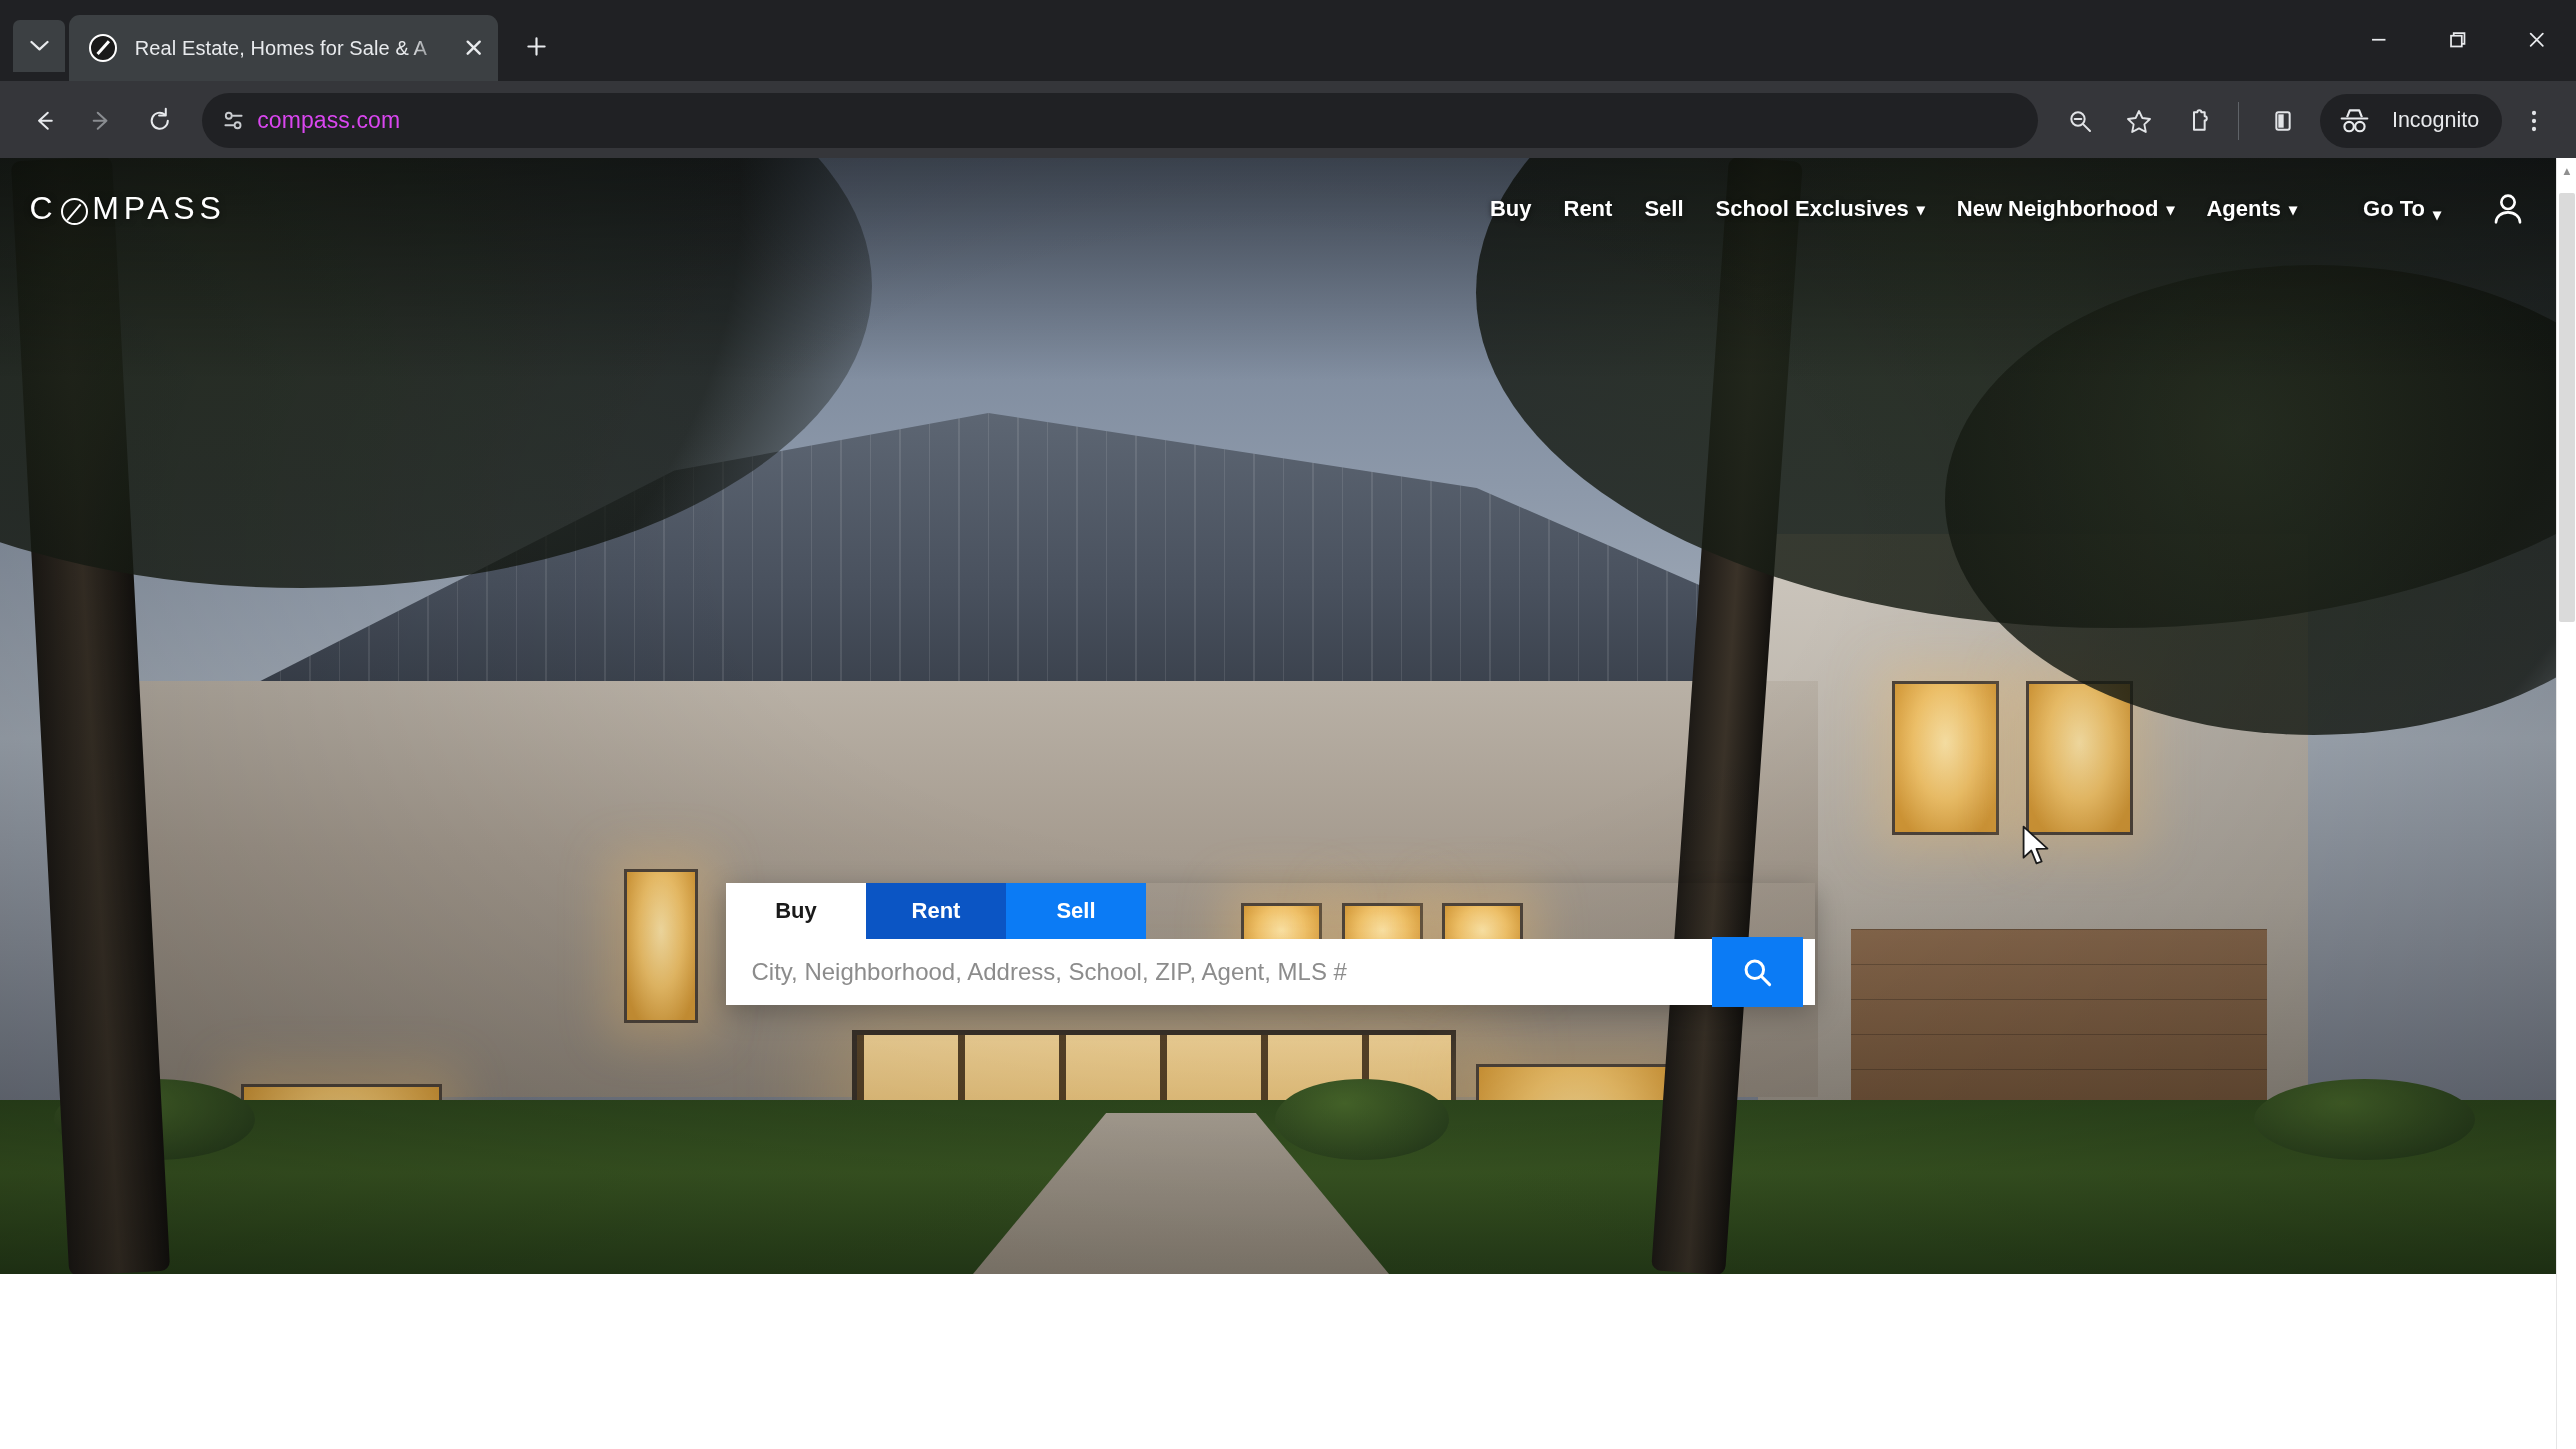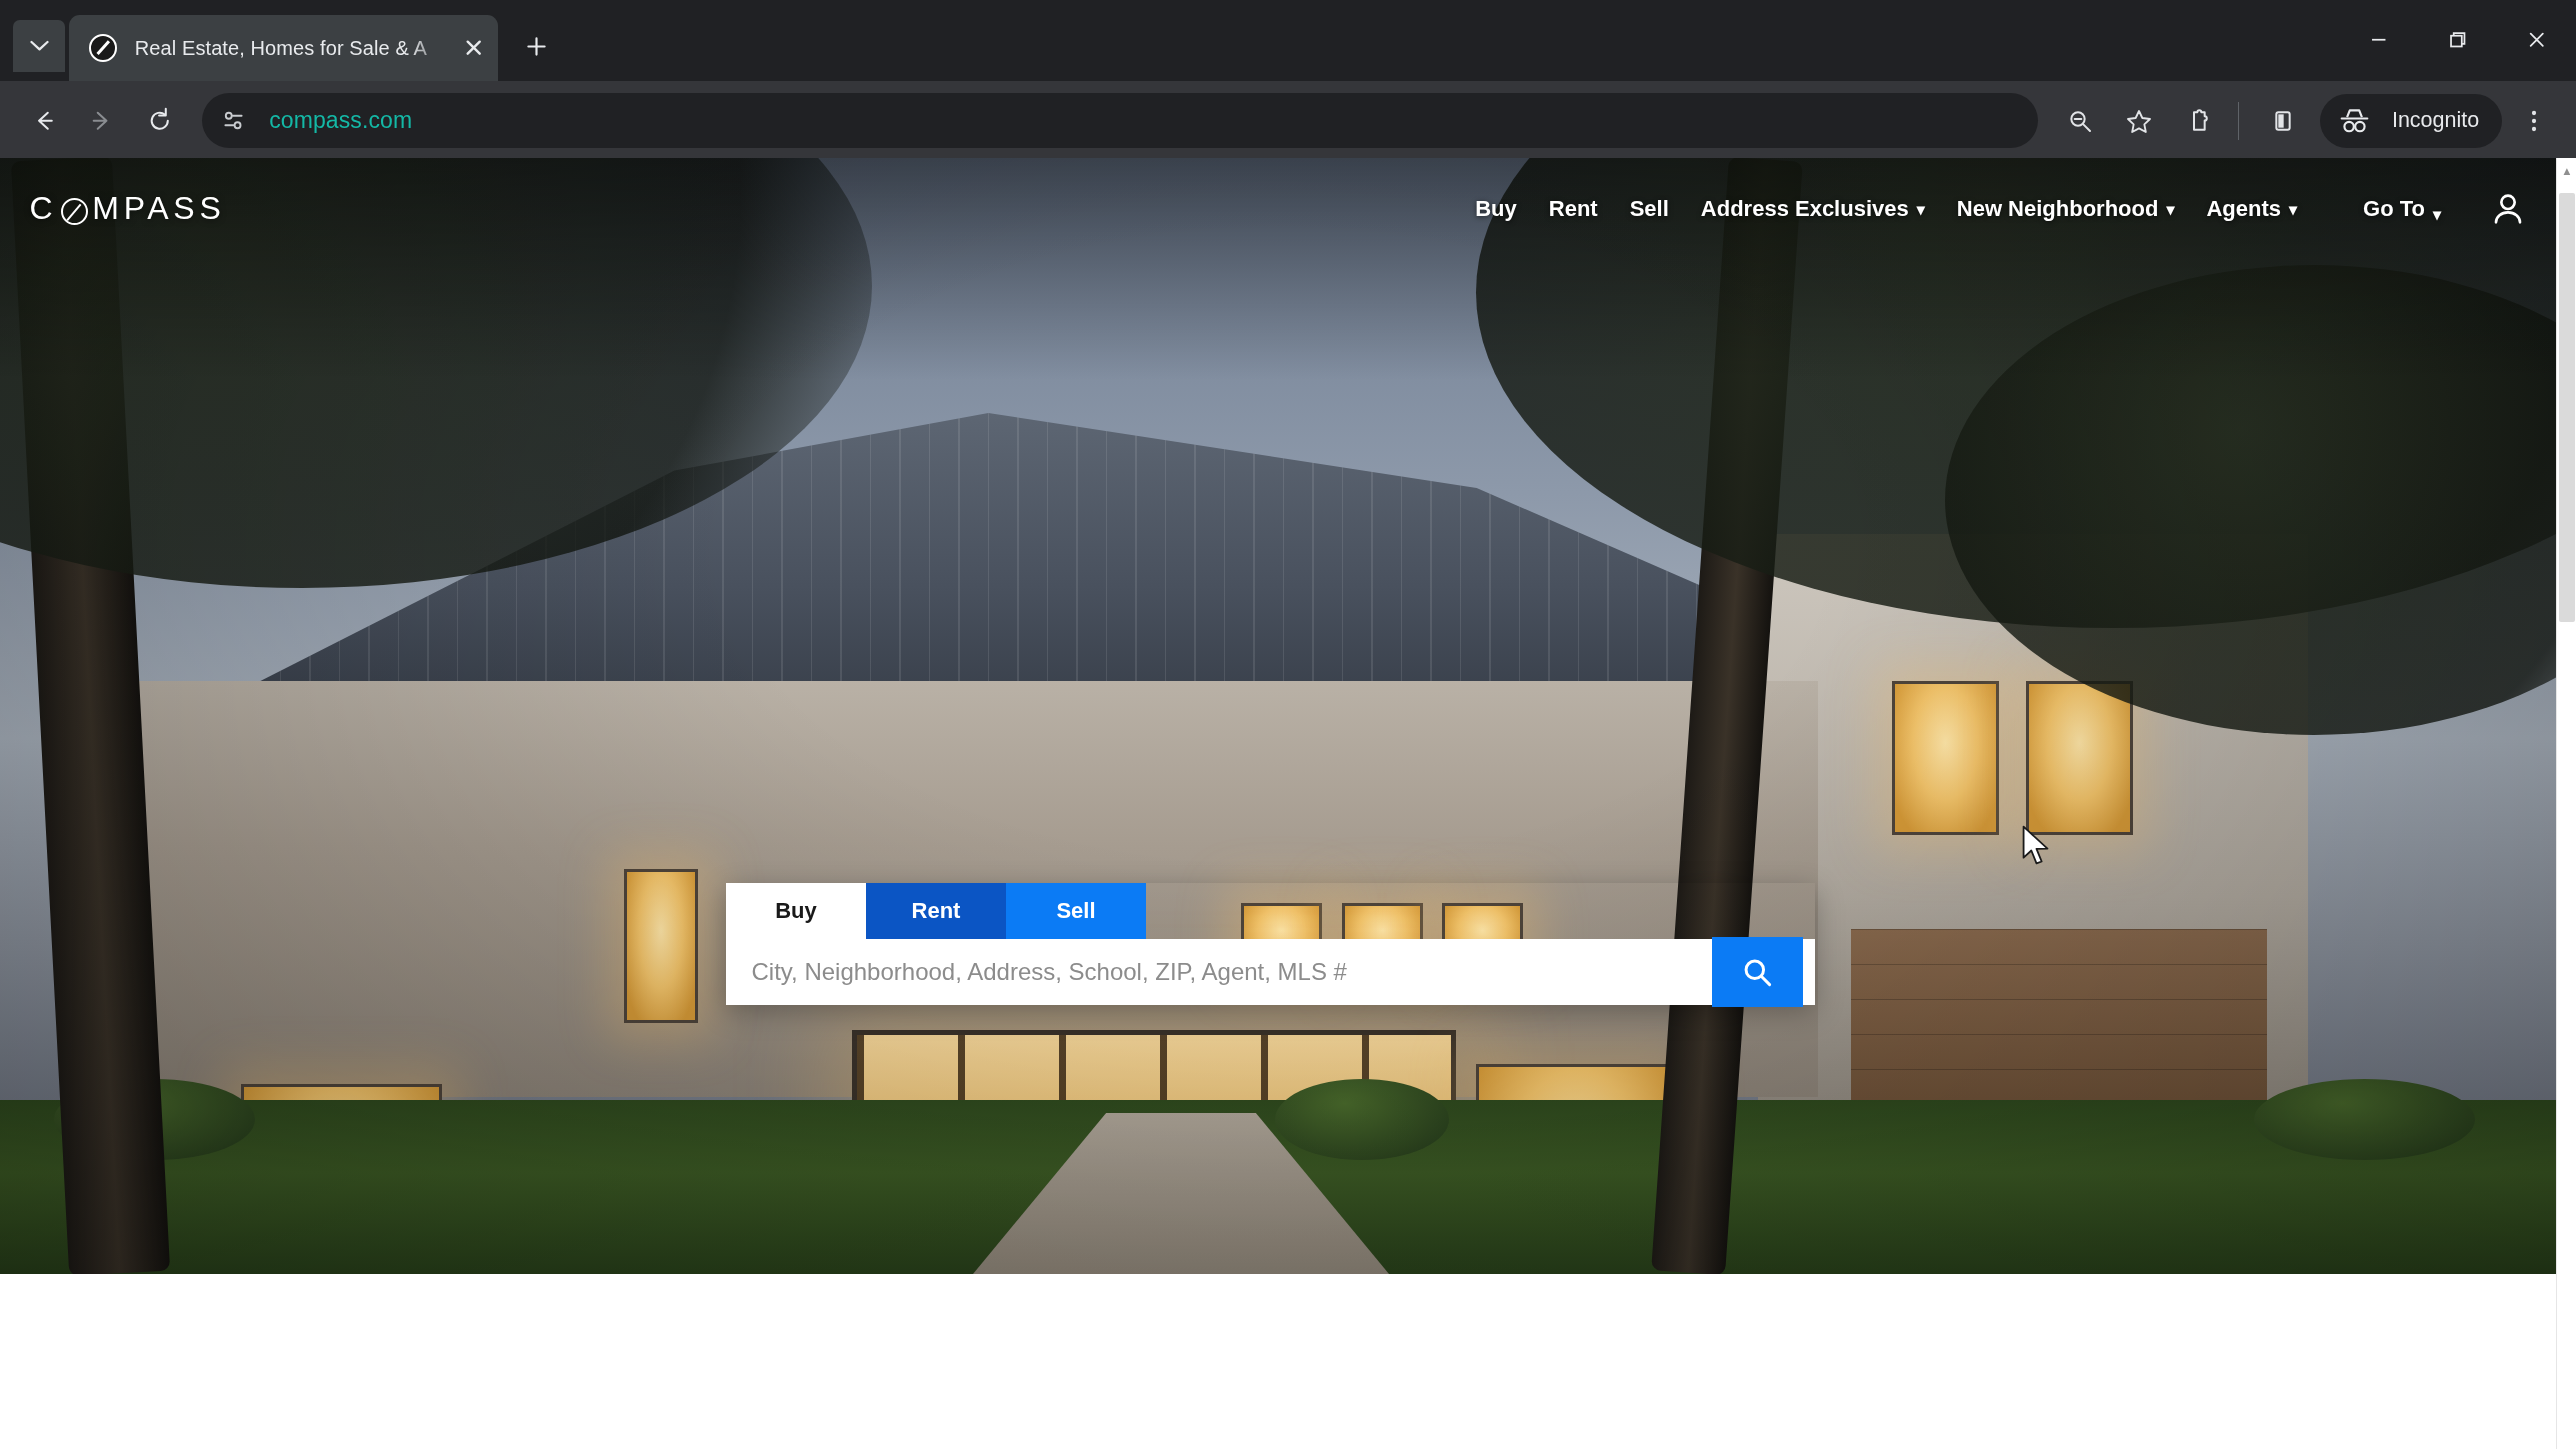--- a/index.html
+++ b/index.html
@@ -80,21 +80,21 @@
     flex:1 1 auto; height:55px; margin:0 10.7px 0 13.4px;
     background:#202124; border-radius:28px;
     display:flex; align-items:center; padding:0 8px 0 8px;
   }
   .omni-site-icon {
     width:47px; height:47px; flex:0 0 47px; border-radius:50%;
     display:flex; align-items:center; justify-content:center;
     color:#c8cbcf; cursor:pointer;
   }
   .omni-url {
-    color:#14b8a6; font-size:23px; margin-left:12px; letter-spacing:0.1px;
+    color:#d946ef; font-size:23px; letter-spacing:0.1px;
     white-space:nowrap; overflow:hidden; flex:1 1 auto;
     background:transparent; border:none; outline:none;
     font-family:"Liberation Sans", sans-serif;
   }
   .tb-icon {
     width:55px; height:55px; border-radius:50%; margin-left:4px;
     display:flex; align-items:center; justify-content:center;
     color:#e2e4e7; cursor:pointer; flex:0 0 55px;
   }
   .tb-sep { width:1.3px; height:38px; background:#5f6368; margin:0 12px; flex:0 0 1.3px; }
@@ -458,21 +458,21 @@
         <div class="navlink">
           <span>Buy</span>
         </div>
         <div class="navlink">
           <span>Rent</span>
         </div>
         <div class="navlink">
           <span>Sell</span>
         </div>
         <div class="navlink">
-          <span>Address Exclusives</span>
+          <span>School Exclusives</span>
           <span class="chev">▾</span>
         </div>
         <div class="navlink">
           <span>New Neighborhood</span>
           <span class="chev">▾</span>
         </div>
         <div class="navlink">
           <span>Agents</span>
           <span class="chev">▾</span>
         </div>

